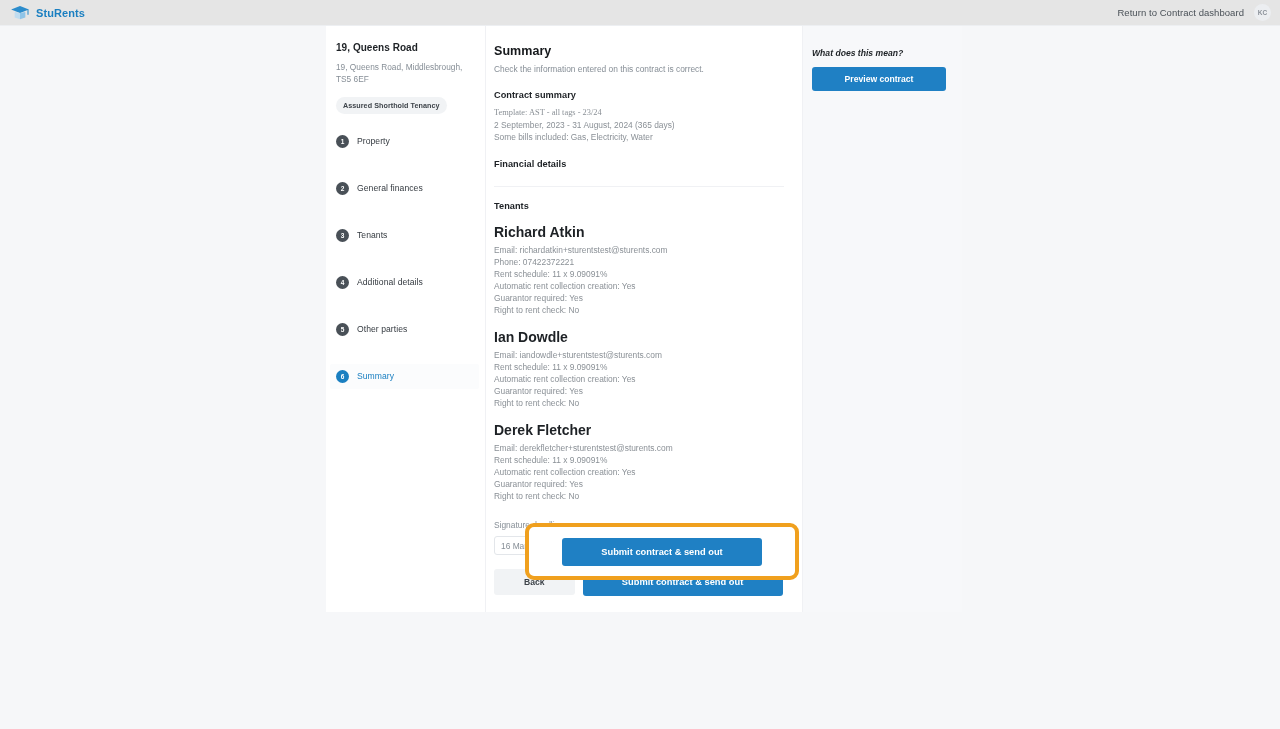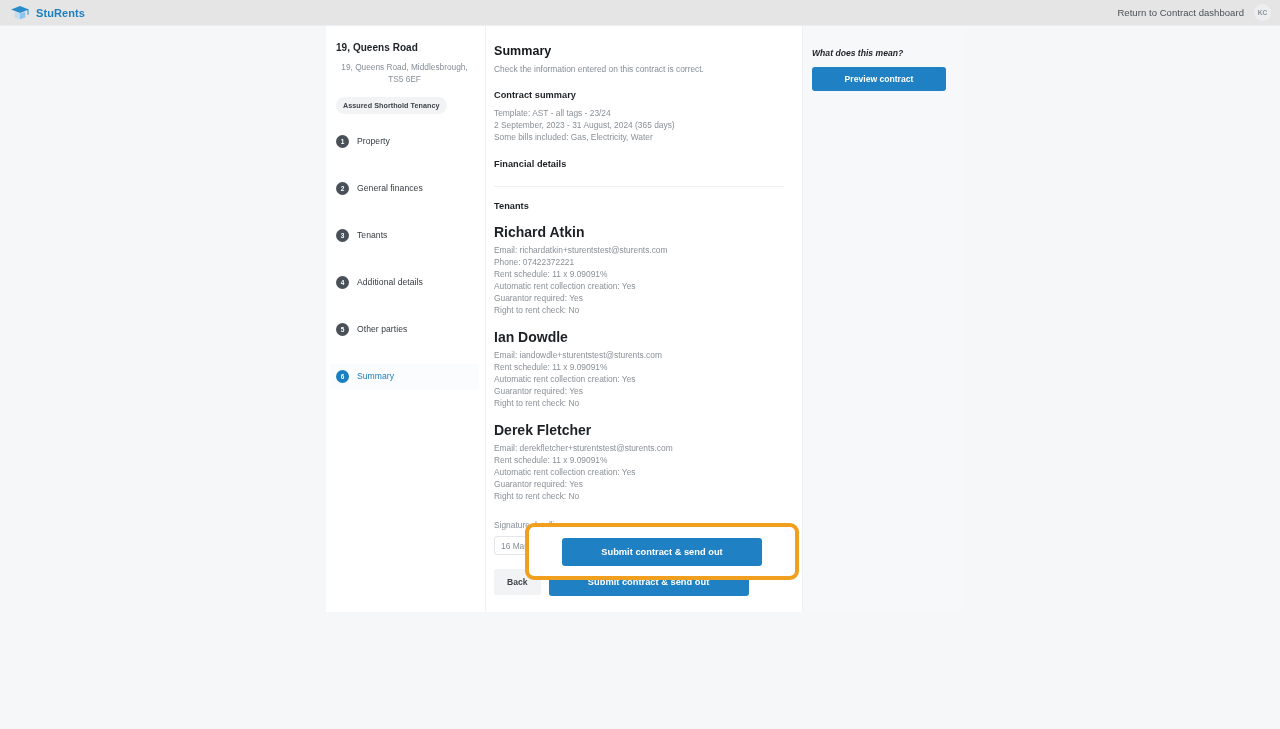--- a/index.html
+++ b/index.html
@@ -42,21 +42,21 @@
     display: flex;
   }
 
   
   .col-steps {
     width: 160px; flex: 0 0 160px; padding: 16px 12px 0 10px;
     border-right: 1px solid #f0f1f4;
   }
   .prop-title { font-size: 10px; font-weight: bold; color: #1d2125; letter-spacing: .05px; }
   .prop-addr {
-    font-size: 8.3px; color: #868e96; line-height: 1.42; margin-top: 9px; max-width: 140px; text-align: center;
+    font-size: 8.3px; color: #868e96; line-height: 1.42; margin-top: 9px; max-width: 140px;
   }
   .tag {
     display: inline-block; margin-top: 11px;
     background: #f1f3f5; color: #3e444a;
     font-size: 7.2px; font-weight: bold;
     padding: 4px 7px; border-radius: 9px; letter-spacing: .05px;
   }
   .steps { margin-top: 15px; }
   .step {
     display: flex; align-items: center; gap: 8px;
@@ -79,42 +79,42 @@
     flex: 1 1 auto; padding: 18px 18px 0 8px;
     border-right: 1px solid #f0f1f4;
   }
   .h1 { font-size: 12.5px; font-weight: bold; color: #16191c; letter-spacing: .05px; }
   .sub { font-size: 8.4px; color: #868e96; margin-top: 6px; }
   .h2 {
     font-size: 9.2px; font-weight: bold; color: #1d2125;
     margin-top: 16px; letter-spacing: .05px;
   }
   .line { font-size: 8.4px; color: #8a9096; line-height: 1.43; }
-  .block .line:first-child { margin-top: 7px; }
+  .block .line:first-child { margin-top: 7px; font-family: Liberation Serif, serif; }
   .divider { height: 1px; background: #f0f1f4; margin: 17px 0 0 0; }
   .h2.tenants-h { margin-top: 14px; }
   .tenant { margin-top: 13px; }
   .tenant-name {
     font-size: 14px; font-weight: bold; color: #1d2125; margin-bottom: 4px;
   }
 
   .field-label { font-size: 8.4px; color: #868e96; margin-top: 18px; }
   .date-field {
     margin-top: 6px; height: 19px; width: 290px;
     border: 1px solid #e3e6ea; border-radius: 3px;
     background: #fff; display: flex; align-items: center;
     padding: 0 6px; cursor: pointer;
   }
   .date-value { font-size: 8.4px; color: #868e96; }
   .cal-icon { margin-left: auto; width: 9px; height: 9px; }
 
   .actions { margin-top: 13px; display: flex; align-items: center; gap: 8px; padding-bottom: 16px; }
   .btn-back {
     background: #f1f3f5; color: #3e444a; border: none; border-radius: 3px;
-    font-size: 8.6px; font-weight: bold; padding: 8px 13px;
+    font-size: 8.6px; font-weight: bold; padding: 8px 30px;
     font-family: "Liberation Sans", sans-serif; cursor: pointer;
   }
   .btn-submit {
     background: #1f80c4; color: #ffffff; border: none; border-radius: 3px;
     font-size: 9.3px; font-weight: bold; padding: 9px 18px; width: 200px;
     font-family: "Liberation Sans", sans-serif; cursor: pointer;
   }
 
   
   .col-help {

